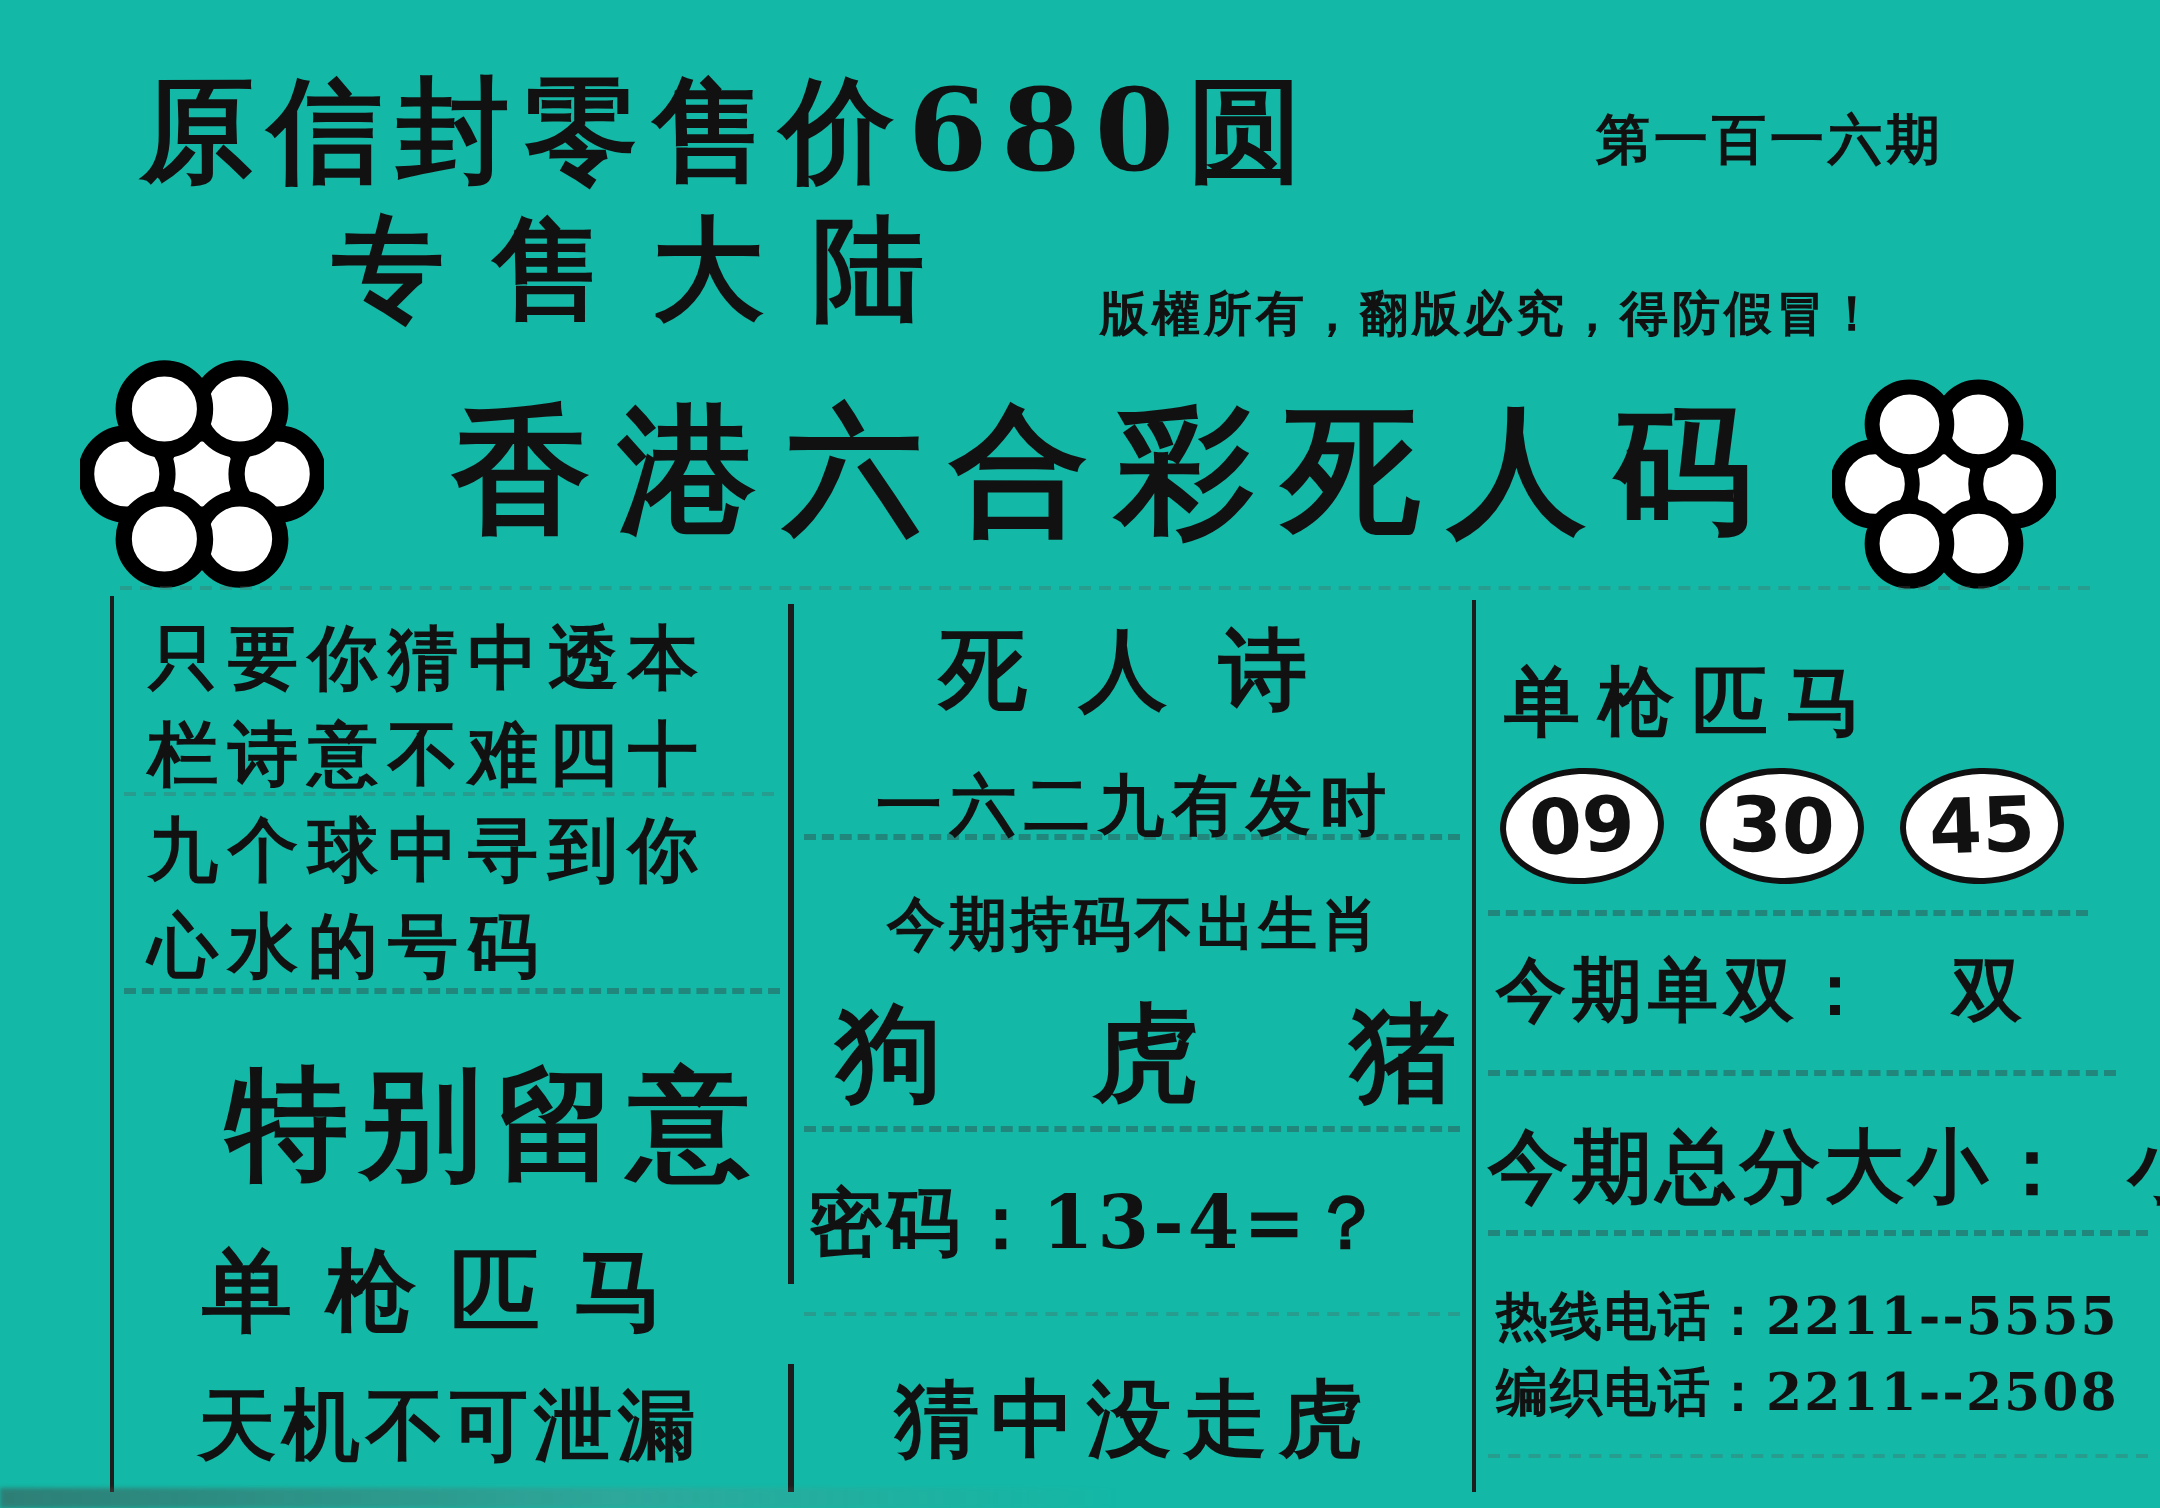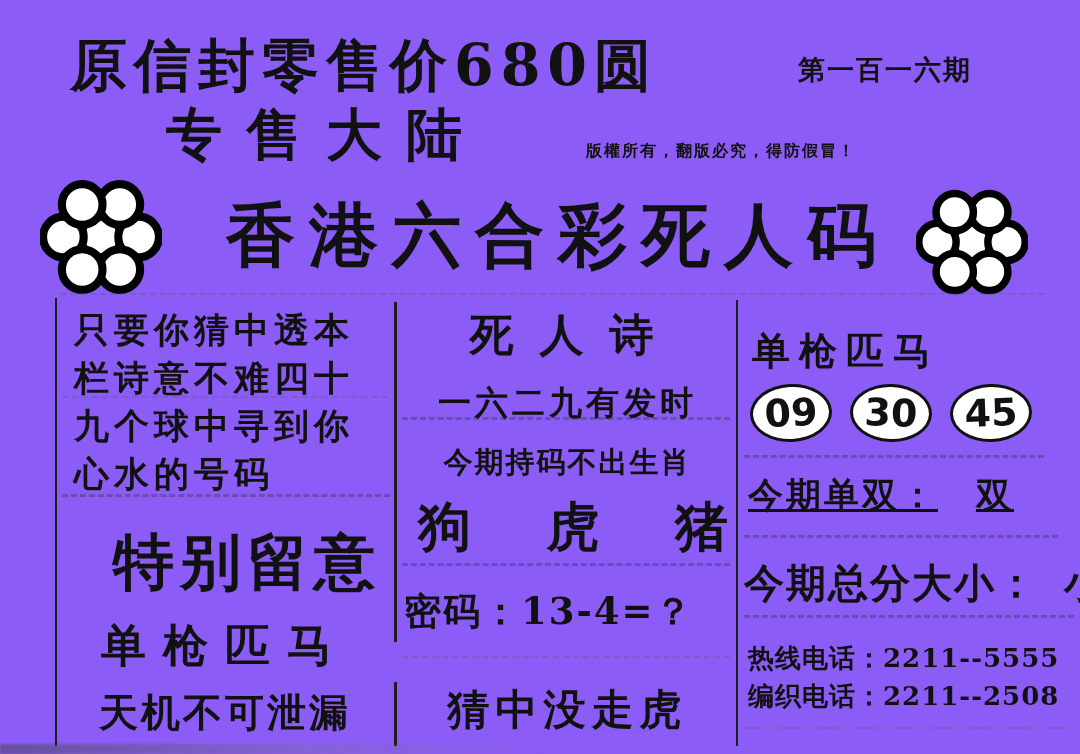--- a/index.html
+++ b/index.html
@@ -1,29 +1,29 @@
 <!DOCTYPE html>
 <html><head>
 <meta charset="utf-8">
 <style>
   html,body{margin:0;padding:0;background:#e8e8e6;}
   .page{
     position:relative;
     width:1080px;height:754px;
-    background:#8b5cf6;
+    background:#14b8a6;
     overflow:hidden;
     font-family:"DejaVu Serif","Liberation Serif",serif;
     color:#111;
   }
   .abs{position:absolute;}
   
   .price-line{left:70px;top:28px;font-size:57px;font-weight:700;letter-spacing:7px;white-space:nowrap;}
   .issue-no{left:798px;top:52px;font-size:27px;font-weight:700;letter-spacing:2px;white-space:nowrap;}
   .market-line{left:166px;top:98px;font-size:56px;font-weight:800;letter-spacing:24px;white-space:nowrap;}
-  .copyright-line{left:550px;top:141px;font-size:16px;font-weight:700;letter-spacing:2px;white-space:nowrap;margin-left:36px;}
+  .copyright-line{left:550px;top:141px;font-size:24px;font-weight:700;letter-spacing:2px;white-space:nowrap;}
   .main-title{left:226px;top:190px;width:648px;text-align:center;font-size:69px;font-weight:700;letter-spacing:14px;white-space:nowrap;}
   .icon-cluster{display:block;}
   .icon-left{left:40px;top:176px;width:122px;height:122px;}
   .icon-right{left:916px;top:186px;width:112px;height:112px;}
   
   .vline{background:#1d1d1d;}
   .v-left{left:55px;top:298px;width:2px;height:448px;}
   .v-m1a{left:394px;top:302px;width:3px;height:340px;}
   .v-m1b{left:394px;top:682px;width:3px;height:64px;}
   .v-m2{left:736px;top:300px;width:2px;height:446px;}
@@ -54,21 +54,21 @@
   .mid-code{left:404px;top:587px;width:330px;font-size:37px;font-weight:700;letter-spacing:2px;white-space:nowrap;}
   .mid-footer{left:400px;top:682px;width:335px;text-align:center;font-size:42px;font-weight:700;letter-spacing:6px;white-space:nowrap;}
   
   .right-title{left:752px;top:326px;font-size:38px;font-weight:700;letter-spacing:9px;white-space:nowrap;}
   .numbers-row{left:750px;top:384px;width:298px;display:flex;gap:18px;}
   .num-ball{width:76px;height:52px;border:3px solid #111;border-radius:50%;display:flex;align-items:center;justify-content:center;
             font-size:38px;font-weight:800;font-family:"DejaVu Sans","Liberation Sans",sans-serif;background:#fff;}
   .num-ball:nth-child(1){transform:rotate(-3deg);}
   .num-ball:nth-child(2){transform:rotate(2deg);}
   .num-ball:nth-child(3){transform:rotate(-2deg);}
-  .odd-even{left:748px;top:472px;display:flex;gap:38px;font-size:35px;font-weight:650;letter-spacing:3px;white-space:nowrap;text-decoration:underline;}
+  .odd-even{left:748px;top:472px;display:flex;gap:38px;font-size:35px;font-weight:650;letter-spacing:3px;white-space:nowrap;}
   .size-line{left:744px;top:556px;display:flex;gap:26px;font-size:40px;font-weight:650;letter-spacing:2px;white-space:nowrap;}
   .hotline{left:748px;top:641px;font-size:26px;font-weight:700;letter-spacing:1px;white-space:nowrap;}
   .editor{left:748px;top:679px;font-size:26px;font-weight:700;letter-spacing:1px;white-space:nowrap;}
   
   .smudge{left:0;top:744px;width:560px;height:10px;
           background:linear-gradient(to right,rgba(70,70,70,.5),rgba(120,120,120,.25) 55%,rgba(150,150,150,0));
           filter:blur(1px);}
 </style>
 </head>
 <body>

